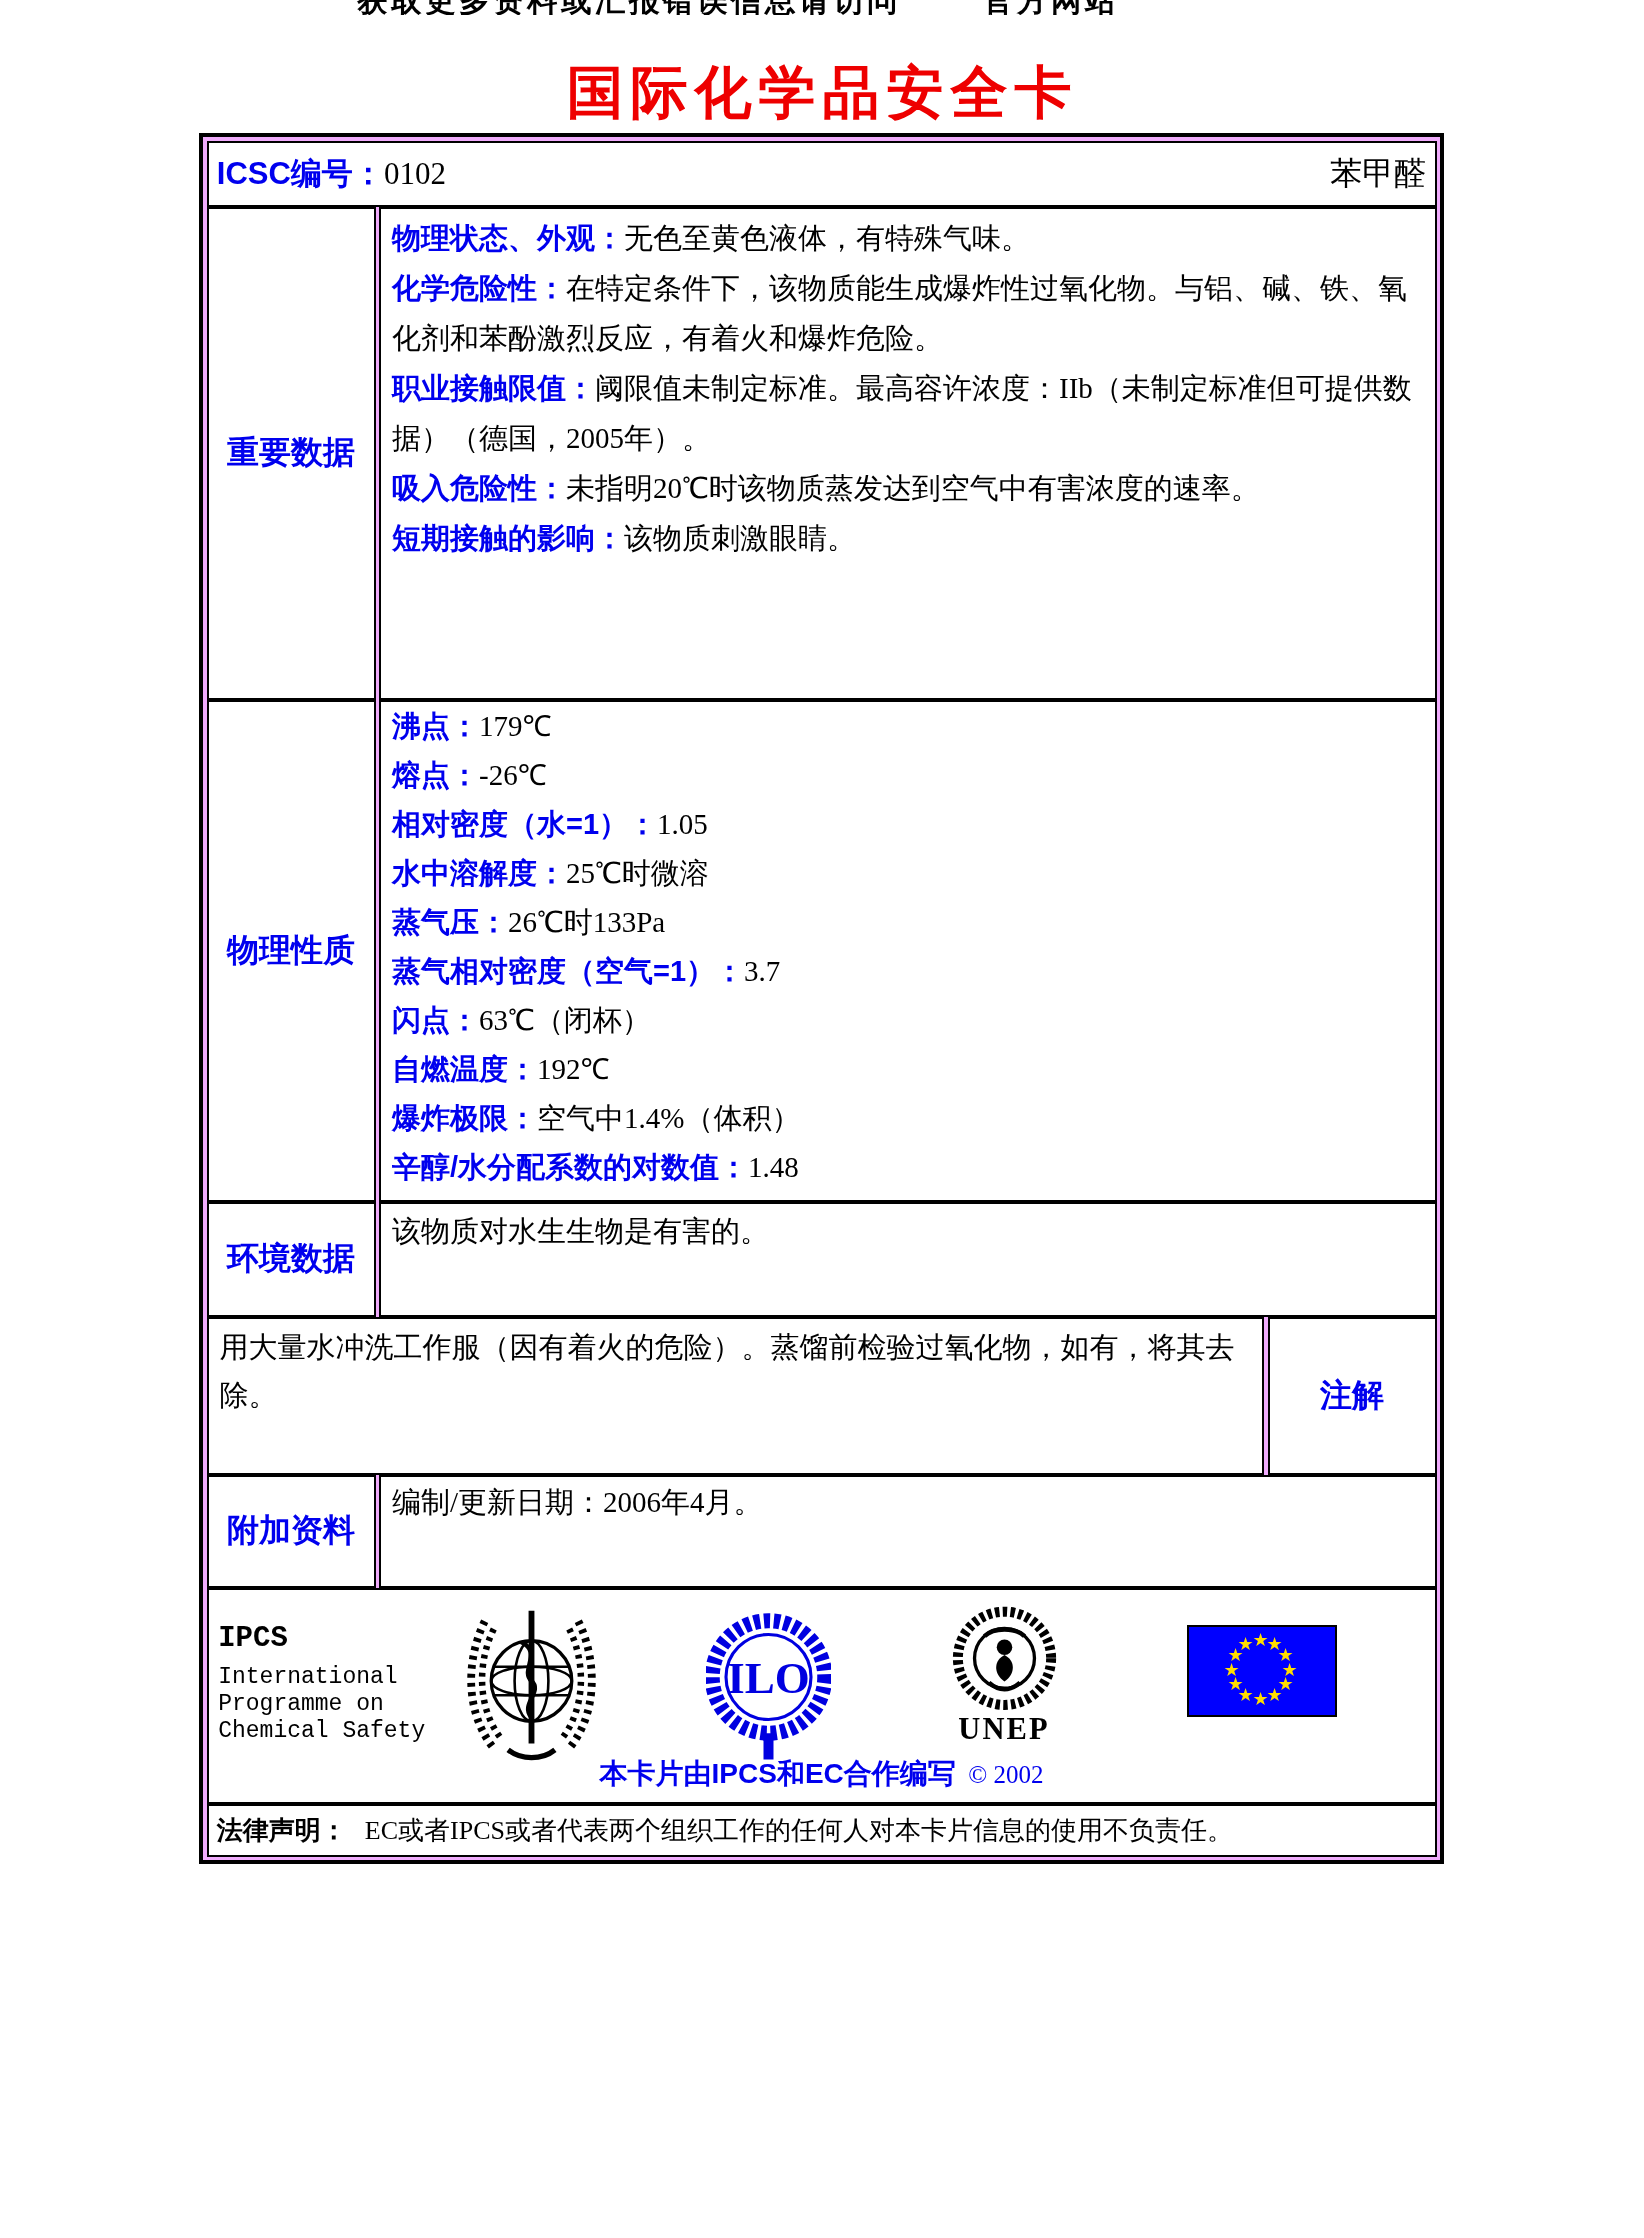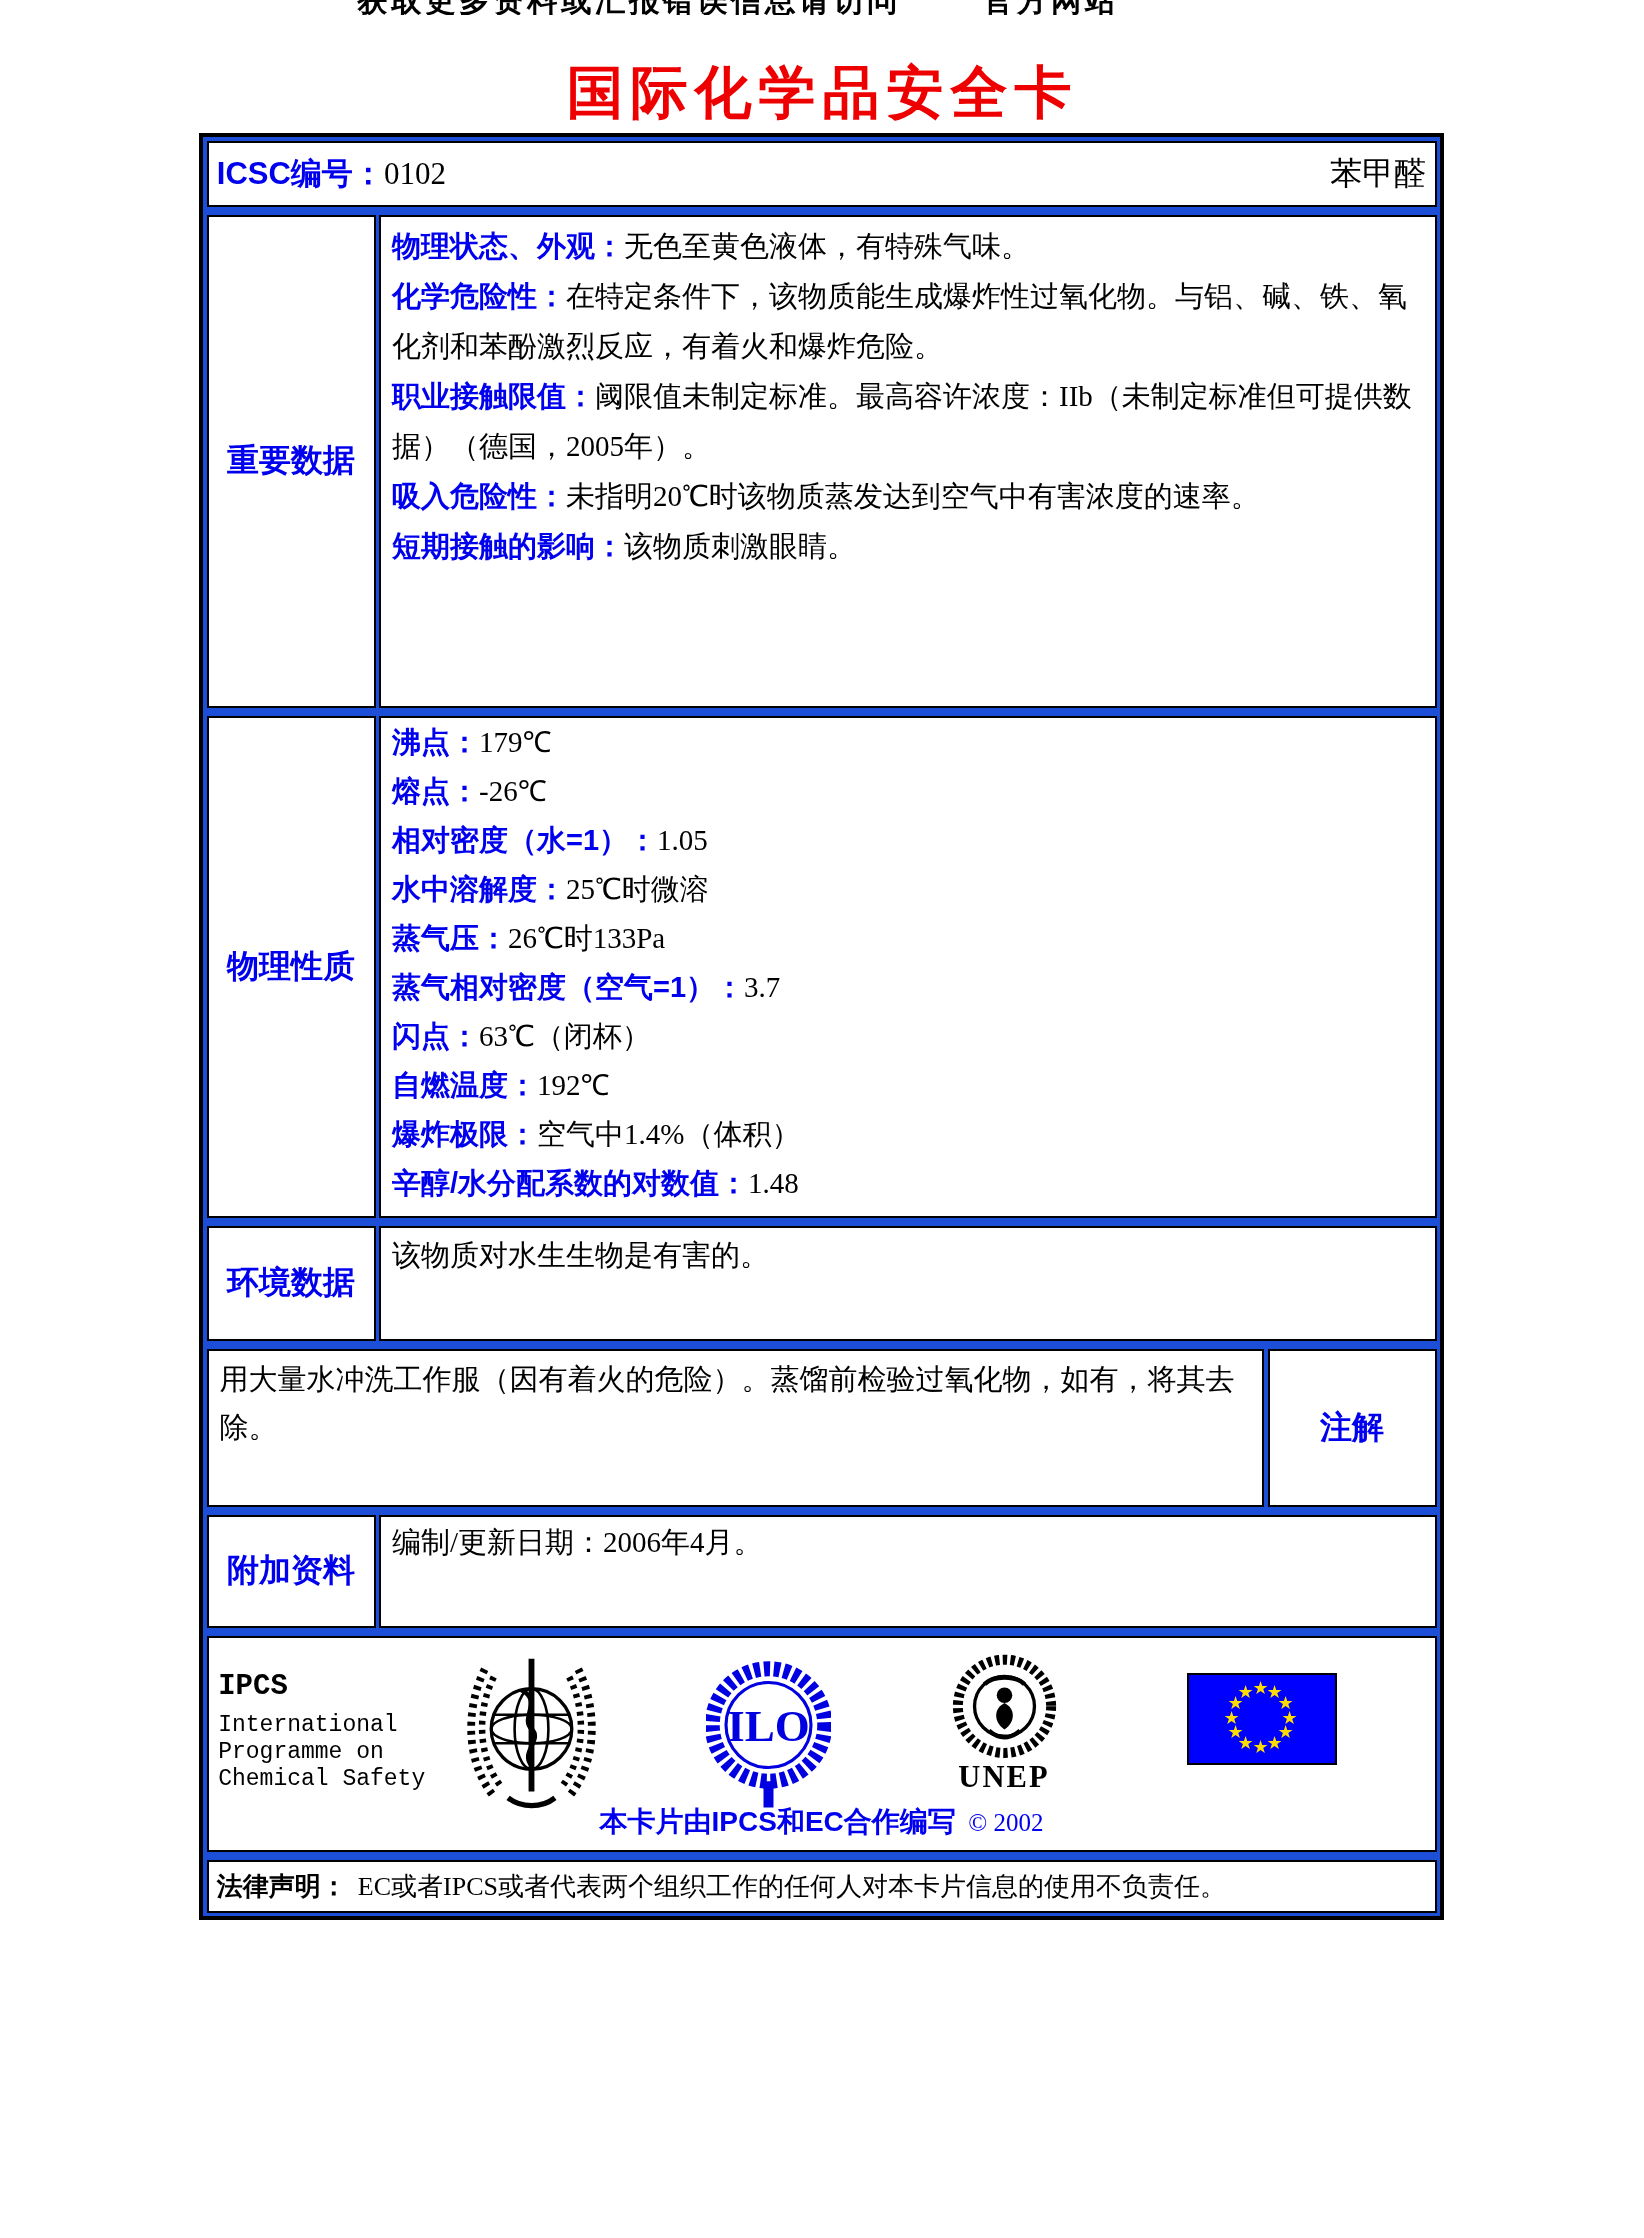--- a/index.html
+++ b/index.html
@@ -7,21 +7,21 @@
         font-family:"Liberation Serif",serif;color:#000;}
   
   .clip-strip{position:absolute;top:0;left:0;width:100%;height:15.2px;overflow:hidden;}
   .clip-text{position:absolute;top:-18.7px;white-space:nowrap;color:#000;
              font-family:"Liberation Sans",sans-serif;font-weight:bold;font-size:30.5px;letter-spacing:3.5px;}
   
   .title{position:absolute;top:55px;left:0;width:100%;text-align:center;color:#ee0000;
          font-weight:bold;font-size:57px;letter-spacing:7px;font-family:"Liberation Serif",serif;}
   
   .card{position:absolute;left:199px;top:133px;width:1245px;box-sizing:border-box;
-        border:4.8px solid #000;padding:3.5px;display:flex;flex-direction:column;gap:8px;background:#1d4ed8;}
+        border:4.8px solid #000;padding:3.5px;display:flex;flex-direction:column;gap:0;background:#f0abfc;}
   .row{display:flex;gap:3.5px;}
   .cell{border:2.1px solid #000;box-sizing:border-box;background:#fff;}
   .label-cell{flex:0 0 169px;display:flex;align-items:center;justify-content:center;
               color:#0000ee;font-family:"Liberation Sans",sans-serif;font-weight:bold;font-size:32px;}
   .content-cell{flex:1;padding:1.4px 11px;font-size:29px;line-height:50px;overflow:hidden;}
   .header-cell{flex:1;display:flex;align-items:center;justify-content:space-between;
                padding:0 8.3px;font-size:31px;}
   .hdr-left{display:flex;align-items:center;}
   .lbl{color:#0000ee;font-weight:bold;font-family:"Liberation Sans",sans-serif;}
   .txt{color:#000;}
@@ -45,21 +45,21 @@
   .unep-text{font-family:"Liberation Serif",serif;font-weight:bold;font-size:30.5px;
              letter-spacing:2.1px;margin-top:-5.5px;color:#000;}
   .eu-flag{left:978px;top:35px;width:150px;height:92px;background:#0000ff;
            border:2.1px solid #000;box-sizing:border-box;position:absolute;}
   .star{position:absolute;font-size:18px;color:#ffdd00;line-height:18px;
         font-family:"DejaVu Sans",sans-serif;}
   .caption{position:absolute;left:0;top:165px;width:100%;text-align:center;color:#0000ee;}
   .caption .cap-main{font-family:"Liberation Sans",sans-serif;font-weight:bold;font-size:28px;}
   .caption .cap-year{font-family:"Liberation Serif",serif;font-size:25px;margin-left:9.7px;}
   .legal-cell{flex:1;display:flex;align-items:center;padding:0 8.3px;font-size:26px;white-space:nowrap;}
-  .legal-lbl{font-family:"Liberation Sans",sans-serif;font-weight:bold;margin-right:11px;}
+  .legal-lbl{font-family:"Liberation Sans",sans-serif;font-weight:bold;margin-right:18px;}
   .env-top{line-height:46px;padding-top:4.2px;}
 </style>
 </head>
 <body>
 
 <div class="page">
 
   <div class="clip-strip">
     <span class="clip-text" style="left:357px;">获取更多资料或汇报错误信息请访问</span>
     <span class="clip-text" style="left:983px;">官方网站</span>

